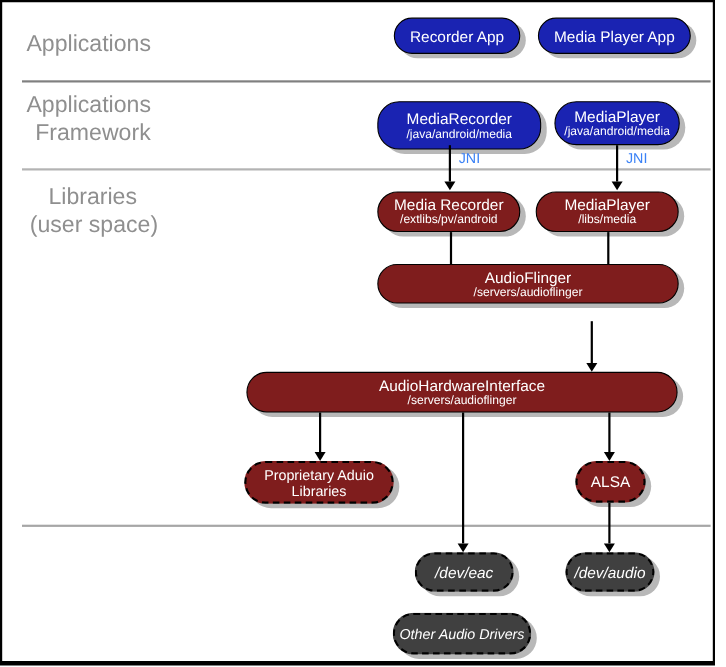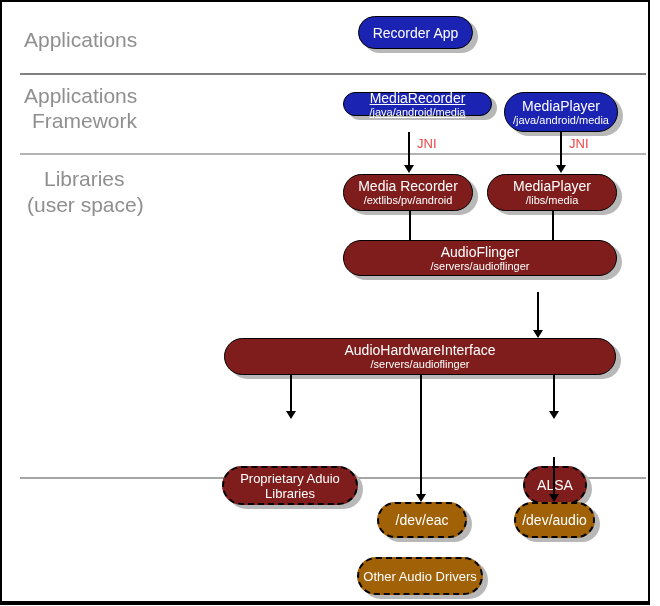--- a/index.html
+++ b/index.html
@@ -18,54 +18,57 @@
   .sec-label{
     position:absolute;color:#8f8f8f;font-size:21px;line-height:24px;white-space:nowrap;
   }
   .node{
     position:absolute;box-sizing:border-box;display:flex;flex-direction:column;
     align-items:center;justify-content:center;text-align:center;color:#fff;
     border-radius:20px;box-shadow:5px 4px 0 #b8b8b8;
   }
   .blue{background:#1A23B2;border:1px solid #000;}
   .green{background:#7f1d1d;border:1px solid #000;}
-  .green.dashed{border:2px dashed #000;margin-top:47px;}
-  .red{background:#a16207;border:2px dashed #000;}
+  .green.dashed{border:2px dashed #000;}
+  .red{background:#404040;border:2px dashed #000;font-style:italic;}
   .node-title{font-size:14px;line-height:16px;}
   .node-title.small{font-size:13px;line-height:15px;}
   .node-sub{font-size:11px;line-height:13px;}
   .vline{position:absolute;width:2px;background:#000;}
   .ahead{
     position:absolute;width:0;height:0;
     border-left:5px solid transparent;border-right:5px solid transparent;
     border-top:8px solid #000;
   }
-  .jni{position:absolute;color:#ef4444;font-size:13px;line-height:15px;}
+  .jni{position:absolute;color:#3b82f6;font-size:13px;line-height:15px;}
 </style>
 </head>
 <body>
 
 <div class="canvas">
   <div class="frame"></div>
 
   <div class="divider d1"></div>
   <div class="divider d2"></div>
   <div class="divider d3"></div>
 
   <div class="sec-label" style="left:24px;top:28px;">Applications</div>
   <div class="sec-label" style="left:24px;top:84px;">Applications</div>
   <div class="sec-label" style="left:32px;top:109px;">Framework</div>
   <div class="sec-label" style="left:44px;top:167px;">Libraries</div>
   <div class="sec-label" style="left:27px;top:193px;">(user space)</div>
 
   <div class="node blue" style="left:358px;top:16px;width:115px;height:33px;">
     <div class="node-title">Recorder App</div>
   </div>
+  <div class="node blue" style="left:489px;top:16px;width:139px;height:33px;">
+    <div class="node-title">Media Player App</div>
+  </div>
 
-  <div class="node blue" style="left:343px;top:92px;width:149px;height:24px;text-decoration:underline;">
+  <div class="node blue" style="left:343px;top:92px;width:149px;height:44px;">
     <div class="node-title">MediaRecorder</div>
     <div class="node-sub">/java/android/media</div>
   </div>
   <div class="node blue" style="left:504px;top:92px;width:114px;height:40px;">
     <div class="node-title">MediaPlayer</div>
     <div class="node-sub">/java/android/media</div>
   </div>
 
   <div class="vline" style="left:408px;top:132px;height:33px;"></div>
   <div class="ahead" style="left:404px;top:165px;"></div>

